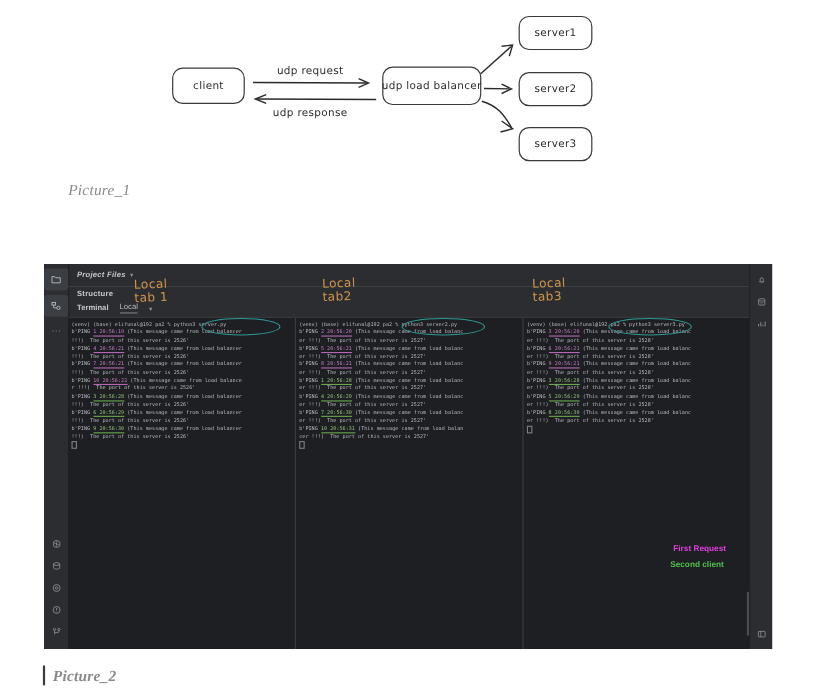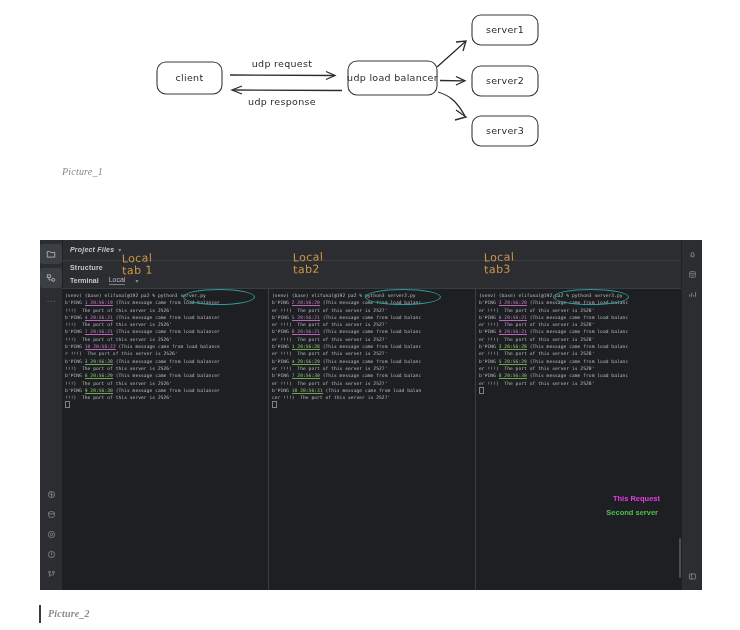--- a/index.html
+++ b/index.html
@@ -13,21 +13,21 @@
   #diagram-figure{position:absolute;left:0;top:0;width:740px;height:200px;}
   #diagram-svg{position:absolute;left:120px;top:4px;}
   .hand-text{
     font-family:"DejaVu Sans",sans-serif;
     font-size:9.5px;fill:#2b2b2b;letter-spacing:.3px;
   }
   .hand-box{fill:#ffffff;stroke:#3a3a3a;stroke-width:1.1;}
   .hand-arrow{stroke:#2b2b2b;stroke-width:1.3;fill:none;}
   .caption{
     position:absolute;font-family:"Liberation Serif",serif;
-    font-style:italic;font-size:10px;color:#8a8a8a;letter-spacing:.2px;
+    font-style:italic;font-size:14px;color:#8a8a8a;letter-spacing:.2px;
   }
   #caption-1{left:62px;top:166px;}
   #caption-2{left:48px;top:608px;font-weight:bold;}
   #caption-2-bar{
     position:absolute;left:39px;top:605px;width:2px;height:18px;background:#3b3b3b;
   }
 
   
   #ide-window{
     position:absolute;left:40px;top:240px;width:662px;height:350px;
@@ -355,18 +355,18 @@
   </div>
   <div class="hand-anno" id="anno-tab3" style="left:444px;top:12px;">
     <span>Local</span>
     <span>tab3</span>
   </div>
 
   <div class="circle-anno" style="left:143px;top:49px;width:70px;height:14px;"></div>
   <div class="circle-anno" style="left:325px;top:49px;width:74px;height:14px;"></div>
   <div class="circle-anno" style="left:513px;top:49px;width:74px;height:14px;"></div>
 
-  <div id="legend-first">This Request</div>
-  <div id="legend-second">Second server</div>
+  <div id="legend-first">First Request</div>
+  <div id="legend-second">Second client</div>
 </div>
 
 <div class="caption" id="caption-2">Picture_2</div>
 <div id="caption-2-bar"></div>
 
 </body></html>

